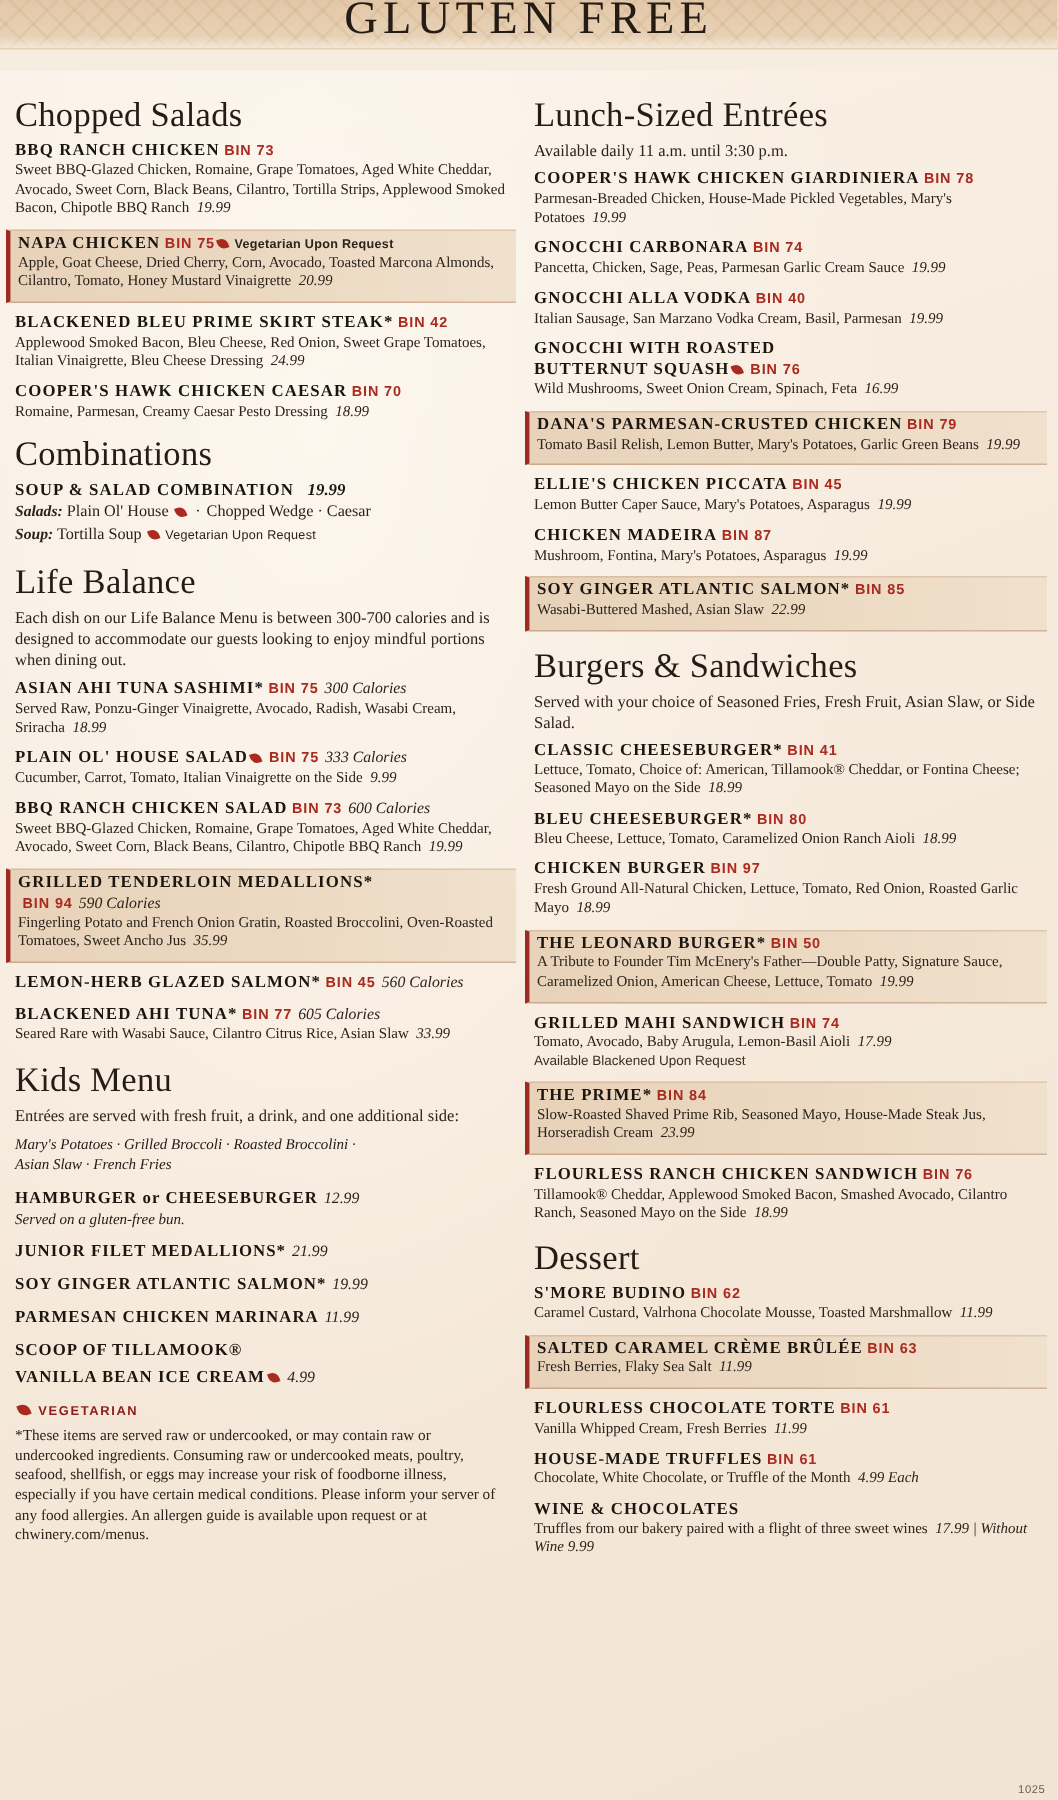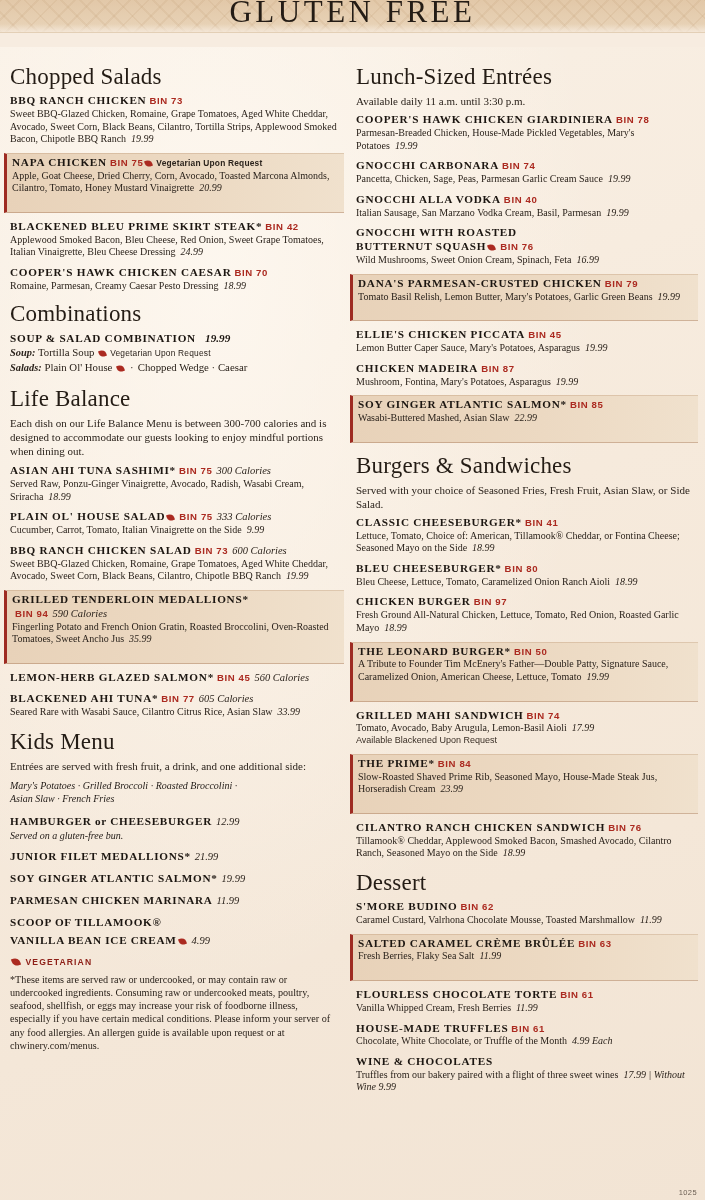--- a/index.html
+++ b/index.html
@@ -130,21 +130,21 @@
     margin:0 2px;
   }
   .leaf.big { width:8px; height:8px; vertical-align:-1px; }
 
   
   .item.hl {
     background:linear-gradient(90deg,#e8d2b9 0%, #ecd9c2 55%, #f0e1cd 100%);
     border-left:3px solid #9e2b22;
     border-top:1px solid rgba(160,110,70,.22);
     border-bottom:1px solid rgba(150,95,60,.35);
-    padding:2px 4px 17px 5px;
+    padding:2px 4px 6px 5px;
     margin-left:-6px;
     margin-right:-4px;
     margin-bottom:7px;
   }
 
   
   .combo-line { font-size:10.8px; line-height:1.32; color:#2b231c; }
   .combo-label { font-style:italic; font-weight:bold; font-size:10.4px; }
   .dot { margin:0 4px; }
 
@@ -211,28 +211,28 @@
           </div>
         </div>
 
       <div class="section-title" style="margin-top:10px;">Combinations</div>
       <div class="item">
         <span class="item-name">
           <span>SOUP &amp; SALAD COMBINATION</span>
           <span class="price">&nbsp;&nbsp;<span>19.99</span></span>
         </span>
         <div class="combo-line">
+          <span class="combo-label">Salads:</span>
+          <span>Plain Ol' House</span>
+          <span class="leaf"></span><span class="dot">·</span><span>Chopped Wedge · Caesar</span>
+        </div>
+        <div class="combo-line">
           <span class="combo-label">Soup:</span>
           <span>Tortilla Soup</span>
           <span class="leaf"></span><span class="vegnote">Vegetarian Upon Request</span>
-        </div>
-        <div class="combo-line">
-          <span class="combo-label">Salads:</span>
-          <span>Plain Ol' House</span>
-          <span class="leaf"></span><span class="dot">·</span><span>Chopped Wedge · Caesar</span>
         </div>
       </div>
 
       <div class="section-title" style="margin-top:12px;">Life Balance</div>
       <div class="section-note">Each dish on our Life Balance Menu is between 300-700 calories and is designed to accommodate our guests looking to enjoy mindful portions when dining out.</div>
       <div id="life-balance-list">
           <div class="item">
             <span class="item-name"><span>ASIAN AHI TUNA SASHIMI*</span><span class="bin">BIN 75</span><span class="cal">300 Calories</span></span>
             <span class="item-desc"><span>Served Raw, Ponzu-Ginger Vinaigrette, Avocado, Radish, Wasabi Cream, Sriracha</span>&nbsp;&nbsp;<span class="price">18.99</span></span>
           </div>
@@ -337,21 +337,21 @@
           <div class="item">
             <span class="item-name"><span>GRILLED MAHI SANDWICH</span><span class="bin">BIN 74</span></span>
             <span class="item-desc"><span>Tomato, Avocado, Baby Arugula, Lemon-Basil Aioli</span>&nbsp;&nbsp;<span class="price">17.99</span></span>
             <span class="sub-note">Available Blackened Upon Request</span>
           </div>
           <div class="item hl">
             <span class="item-name"><span>THE PRIME*</span><span class="bin">BIN 84</span></span>
             <span class="item-desc"><span>Slow-Roasted Shaved Prime Rib, Seasoned Mayo, House-Made Steak Jus, Horseradish Cream</span>&nbsp;&nbsp;<span class="price">23.99</span></span>
           </div>
           <div class="item">
-            <span class="item-name"><span>CILANTRO RANCH CHICKEN SANDWICH</span><span class="bin">BIN 76</span></span>
+            <span class="item-name"><span>FLOURLESS RANCH CHICKEN SANDWICH</span><span class="bin">BIN 76</span></span>
             <span class="item-desc"><span>Tillamook® Cheddar, Applewood Smoked Bacon, Smashed Avocado, Cilantro Ranch, Seasoned Mayo on the Side</span>&nbsp;&nbsp;<span class="price">18.99</span></span>
           </div>
         </div>
 
       <div class="section-title" style="margin-top:11px;">Dessert</div>
       <div id="dessert-list">
           <div class="item">
             <span class="item-name"><span>S'MORE BUDINO</span><span class="bin">BIN 62</span></span>
             <span class="item-desc"><span>Caramel Custard, Valrhona Chocolate Mousse, Toasted Marshmallow</span>&nbsp;&nbsp;<span class="price">11.99</span></span>
           </div>

